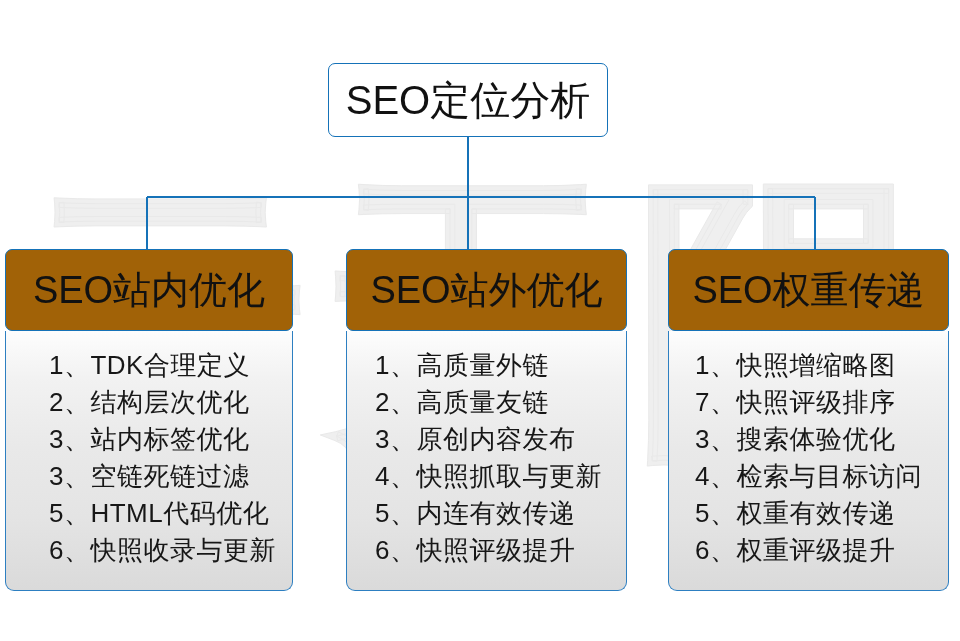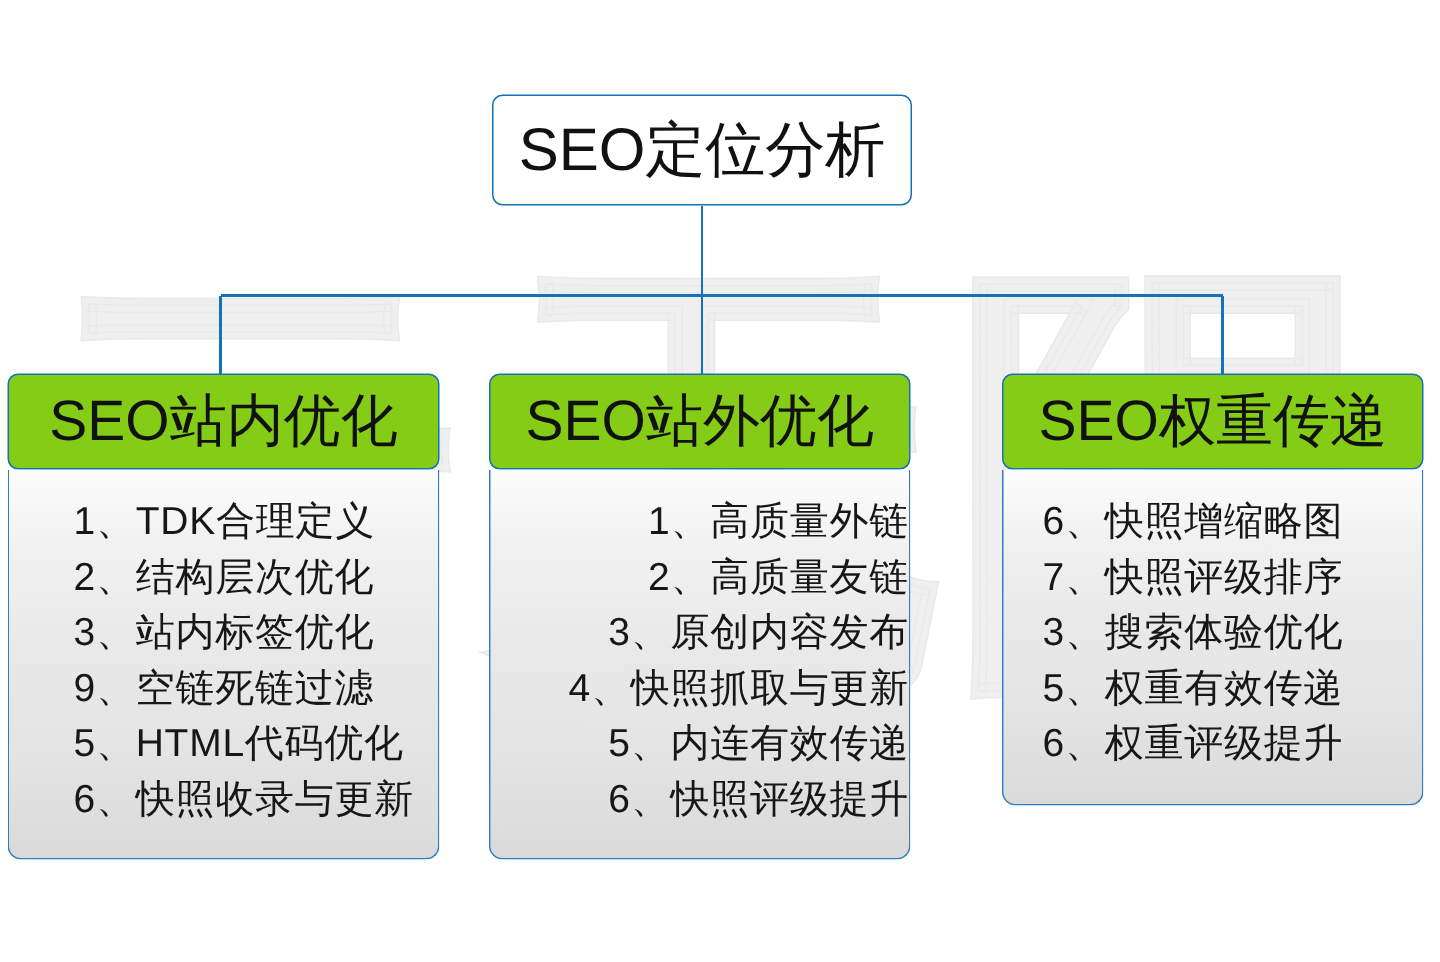--- a/index.html
+++ b/index.html
@@ -83,22 +83,22 @@
 
   
   .column {
     position: absolute;
     z-index: 3;
   }
   .col-head {
     box-sizing: border-box;
     border: 1.6px solid #1572b8;
     border-radius: 7px;
-    background: #84cc16;
-    height: 64px;
+    background: #a16207;
+    height: 82px;
     display: flex;
     align-items: center;
     justify-content: center;
   }
   .col-head-title {
     font-size: 38px;
     color: #111111;
     line-height: 1;
     white-space: nowrap;
   }
@@ -123,25 +123,25 @@
   .col-list li {
     font-size: 26px;
     color: #171717;
     line-height: 1.42;
     white-space: nowrap;
     letter-spacing: 0.5px;
   }
 
   
   #col-inner  { left: 5px;   top: 249px; width: 288px; }
-  #col-outer  { left: 326px; top: 249px; width: 281px; text-align: right; }
+  #col-outer  { left: 346px; top: 249px; width: 281px; }
   #col-weight { left: 668px; top: 249px; width: 281px; }
 
   #col-inner  .col-list { padding-left: 26px; margin-left: 17px; }
-  #col-outer  .col-list { }
+  #col-outer  .col-list { padding-left: 28px; }
   #col-weight .col-list { padding-left: 26px; }
 </style>
 </head>
 <body>
 
 <div id="stage">
 
   <div id="watermark">
     <span class="wm-text">云无限</span>
   </div>
@@ -167,21 +167,21 @@
 
   <div class="column" id="col-inner">
     <div class="col-head">
       <span class="col-head-title">SEO站内优化</span>
     </div>
     <div class="col-body">
       <ul class="col-list">
         <li>1、TDK合理定义</li>
         <li>2、结构层次优化</li>
         <li>3、站内标签优化</li>
-        <li>9、空链死链过滤</li>
+        <li>3、空链死链过滤</li>
         <li>5、HTML代码优化</li>
         <li>6、快照收录与更新</li>
       </ul>
     </div>
   </div>
 
   <div class="column" id="col-outer">
     <div class="col-head">
       <span class="col-head-title">SEO站外优化</span>
     </div>
@@ -196,22 +196,23 @@
       </ul>
     </div>
   </div>
 
   <div class="column" id="col-weight">
     <div class="col-head">
       <span class="col-head-title">SEO权重传递</span>
     </div>
     <div class="col-body">
       <ul class="col-list">
-        <li>6、快照增缩略图</li>
+        <li>1、快照增缩略图</li>
         <li>7、快照评级排序</li>
         <li>3、搜索体验优化</li>
+        <li>4、检索与目标访问</li>
         <li>5、权重有效传递</li>
         <li>6、权重评级提升</li>
       </ul>
     </div>
   </div>
 
 </div>
 
 </body></html>

